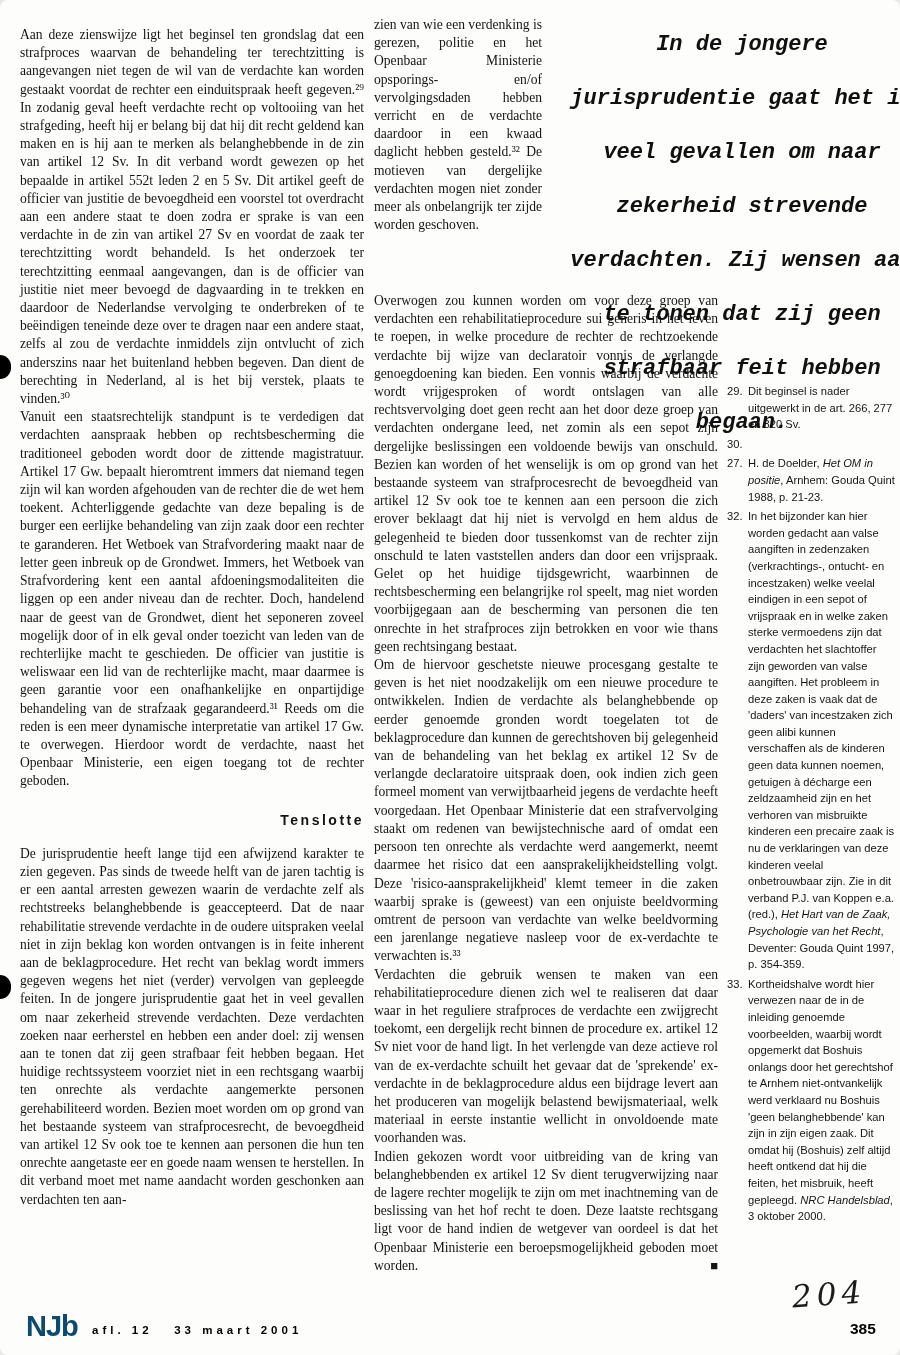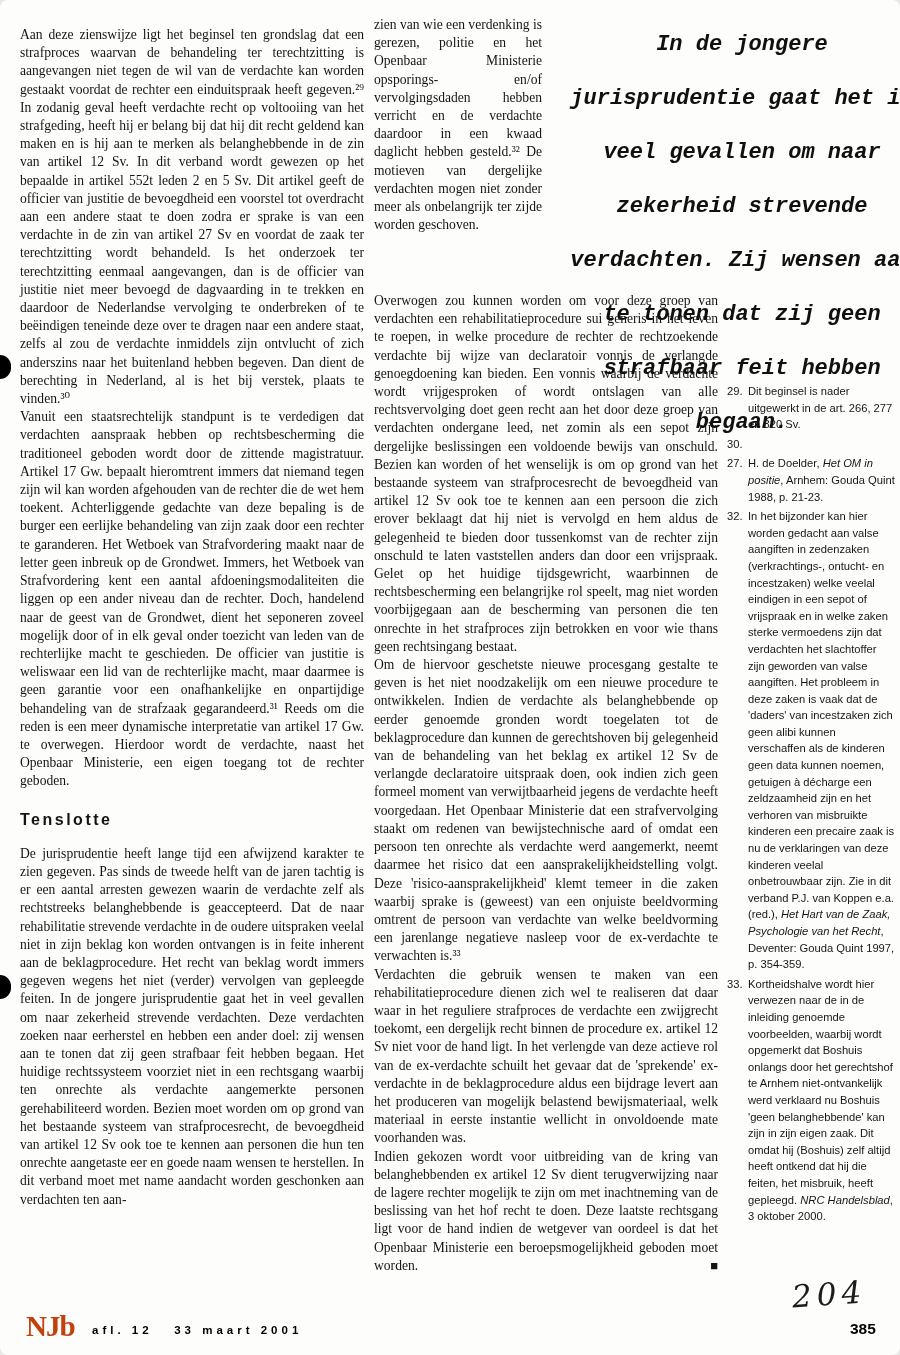--- a/index.html
+++ b/index.html
@@ -10,22 +10,22 @@
     border-radius:8px;
   }
   
   .bodytext{font-size:13.6px;line-height:18.2px;text-align:justify;}
   .bodytext p{margin:0;}
   .left-col{position:absolute;left:20px;top:26px;width:344px;}
   .mid-narrow{position:absolute;left:374px;top:16px;width:168px;}
   .mid-full{position:absolute;left:374px;top:292px;width:344px;}
   .section-heading{
     font-family:"Liberation Sans","DejaVu Sans",sans-serif;
-    font-weight:bold;font-size:16px;letter-spacing:2.5px;
-    margin:20px 0 16px 0;text-align:left;
+    font-weight:bold;font-size:14px;letter-spacing:2.5px;
+    margin:20px 0 16px 0;text-align:right;
   }
   
   .pull-quote{
     position:absolute;left:548px;top:18px;width:348px;
     font-family:Liberation Mono, monospace;
     font-style:italic;font-weight:bold;font-size:22px;line-height:54px;
     text-align:center;color:#101010;margin-left:20px;
   }
   
   .footnotes{
@@ -42,22 +42,22 @@
   
   .binder-mark{
     position:absolute;left:0;width:11px;height:24px;background:#000;
     border-radius:0 12px 12px 0;
   }
   .binder-mark.m1{top:355px;}
   .binder-mark.m2{top:975px;}
   
   .footer-logo{
     position:absolute;left:26px;top:1310px;
-    font-family:Liberation Serif, serif;
-    font-weight:bold;font-size:29px;letter-spacing:-1px;color:#c2410c;
+    font-family:Liberation Sans, sans-serif;
+    font-weight:bold;font-size:29px;letter-spacing:-1px;color:#0c4a6e;
   }
   .footer-issue{
     position:absolute;left:92px;top:1324px;
     font-family:"Liberation Sans","DejaVu Sans",sans-serif;
     font-weight:bold;font-size:11.5px;letter-spacing:4px;white-space:pre;color:#000;
   }
   .page-num-handwritten{
     position:absolute;left:792px;top:1276px;
     font-family:"DejaVu Serif",serif;font-style:italic;font-size:31px;
     letter-spacing:5px;transform:rotate(-4deg);color:#1b1b1b;

